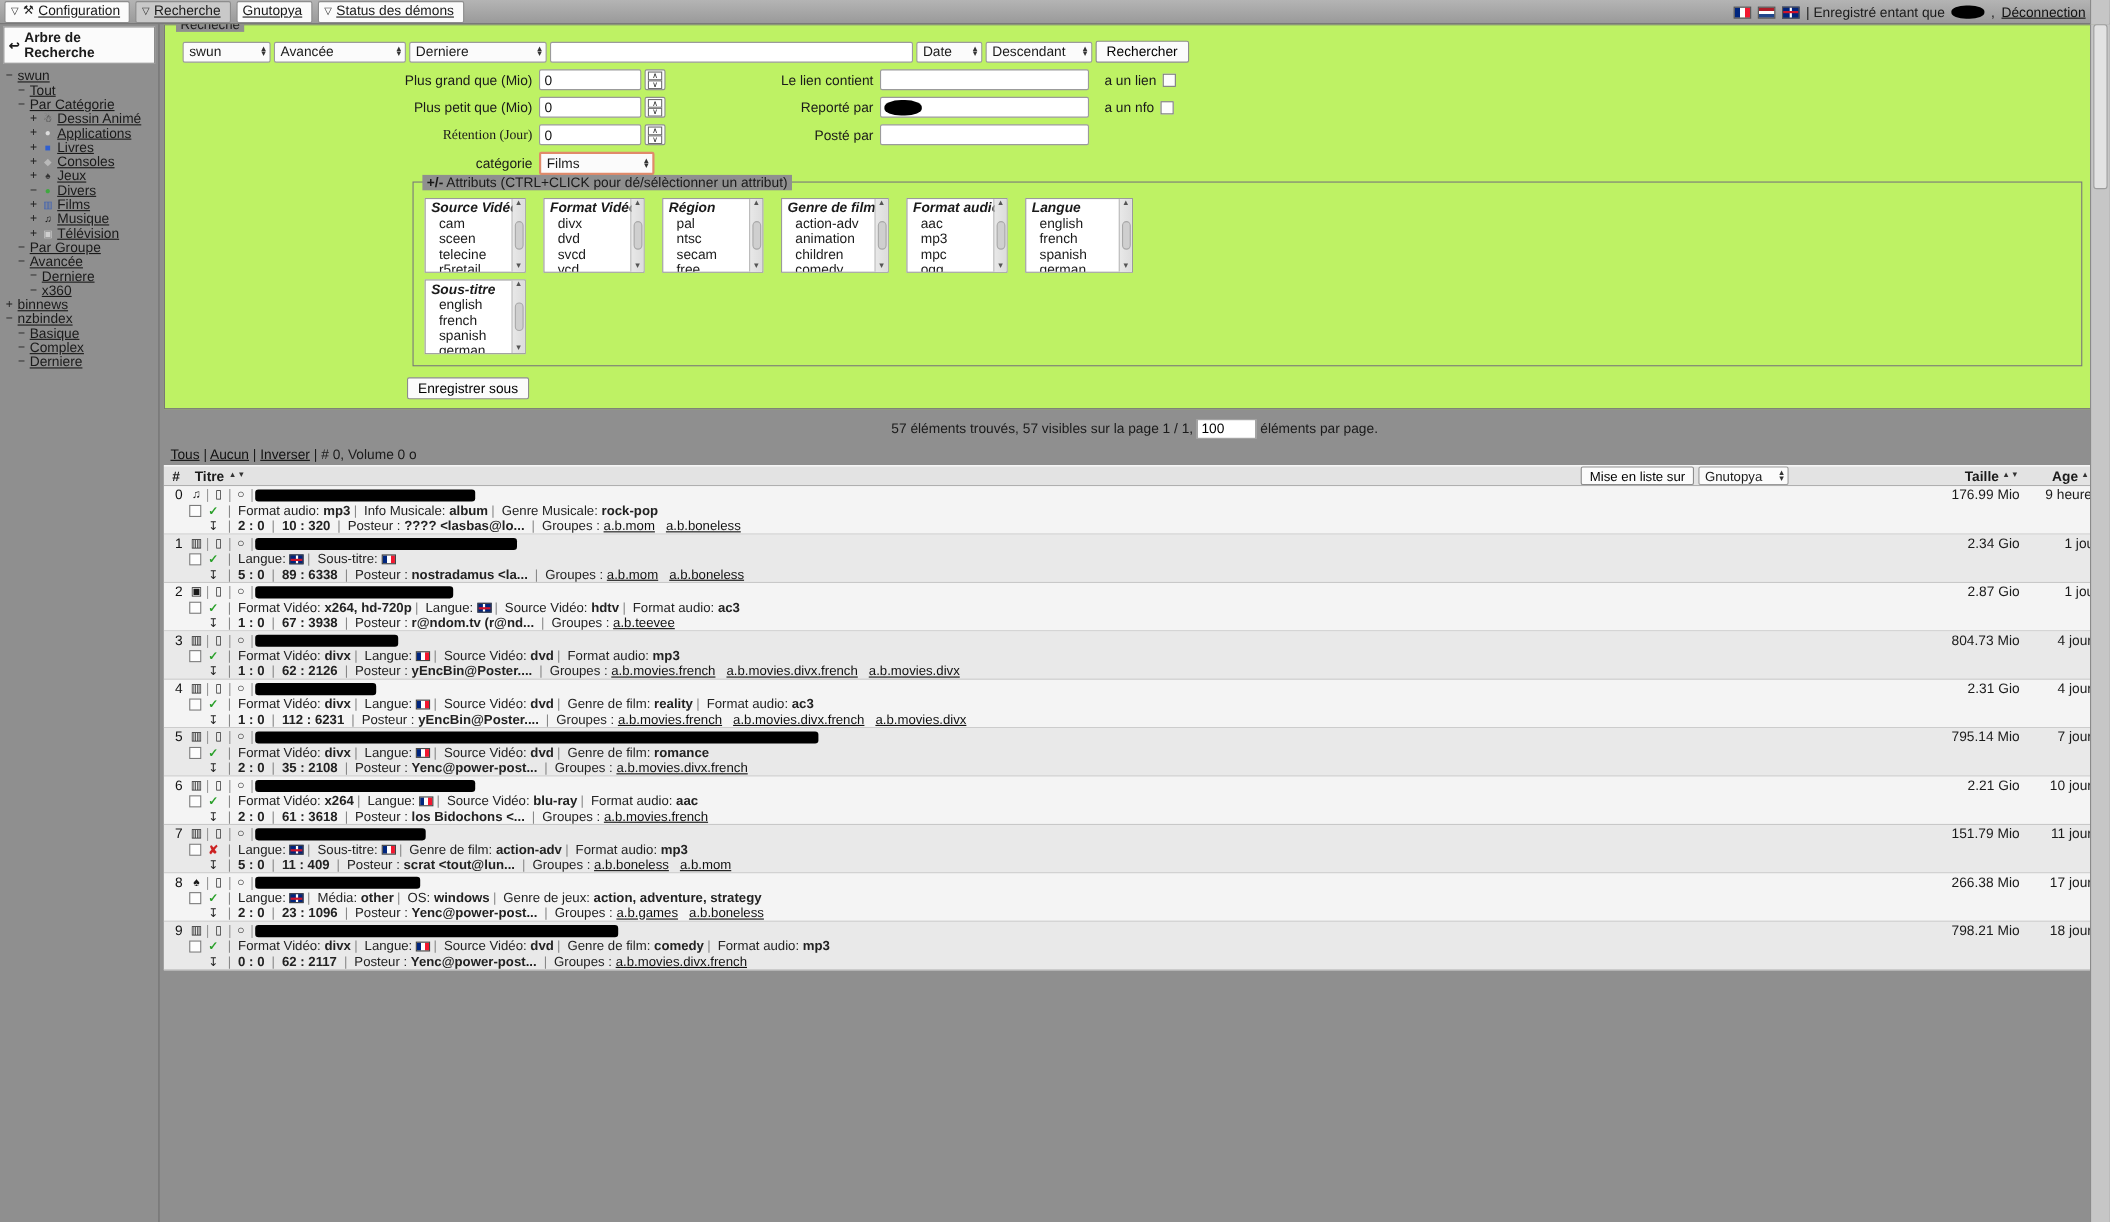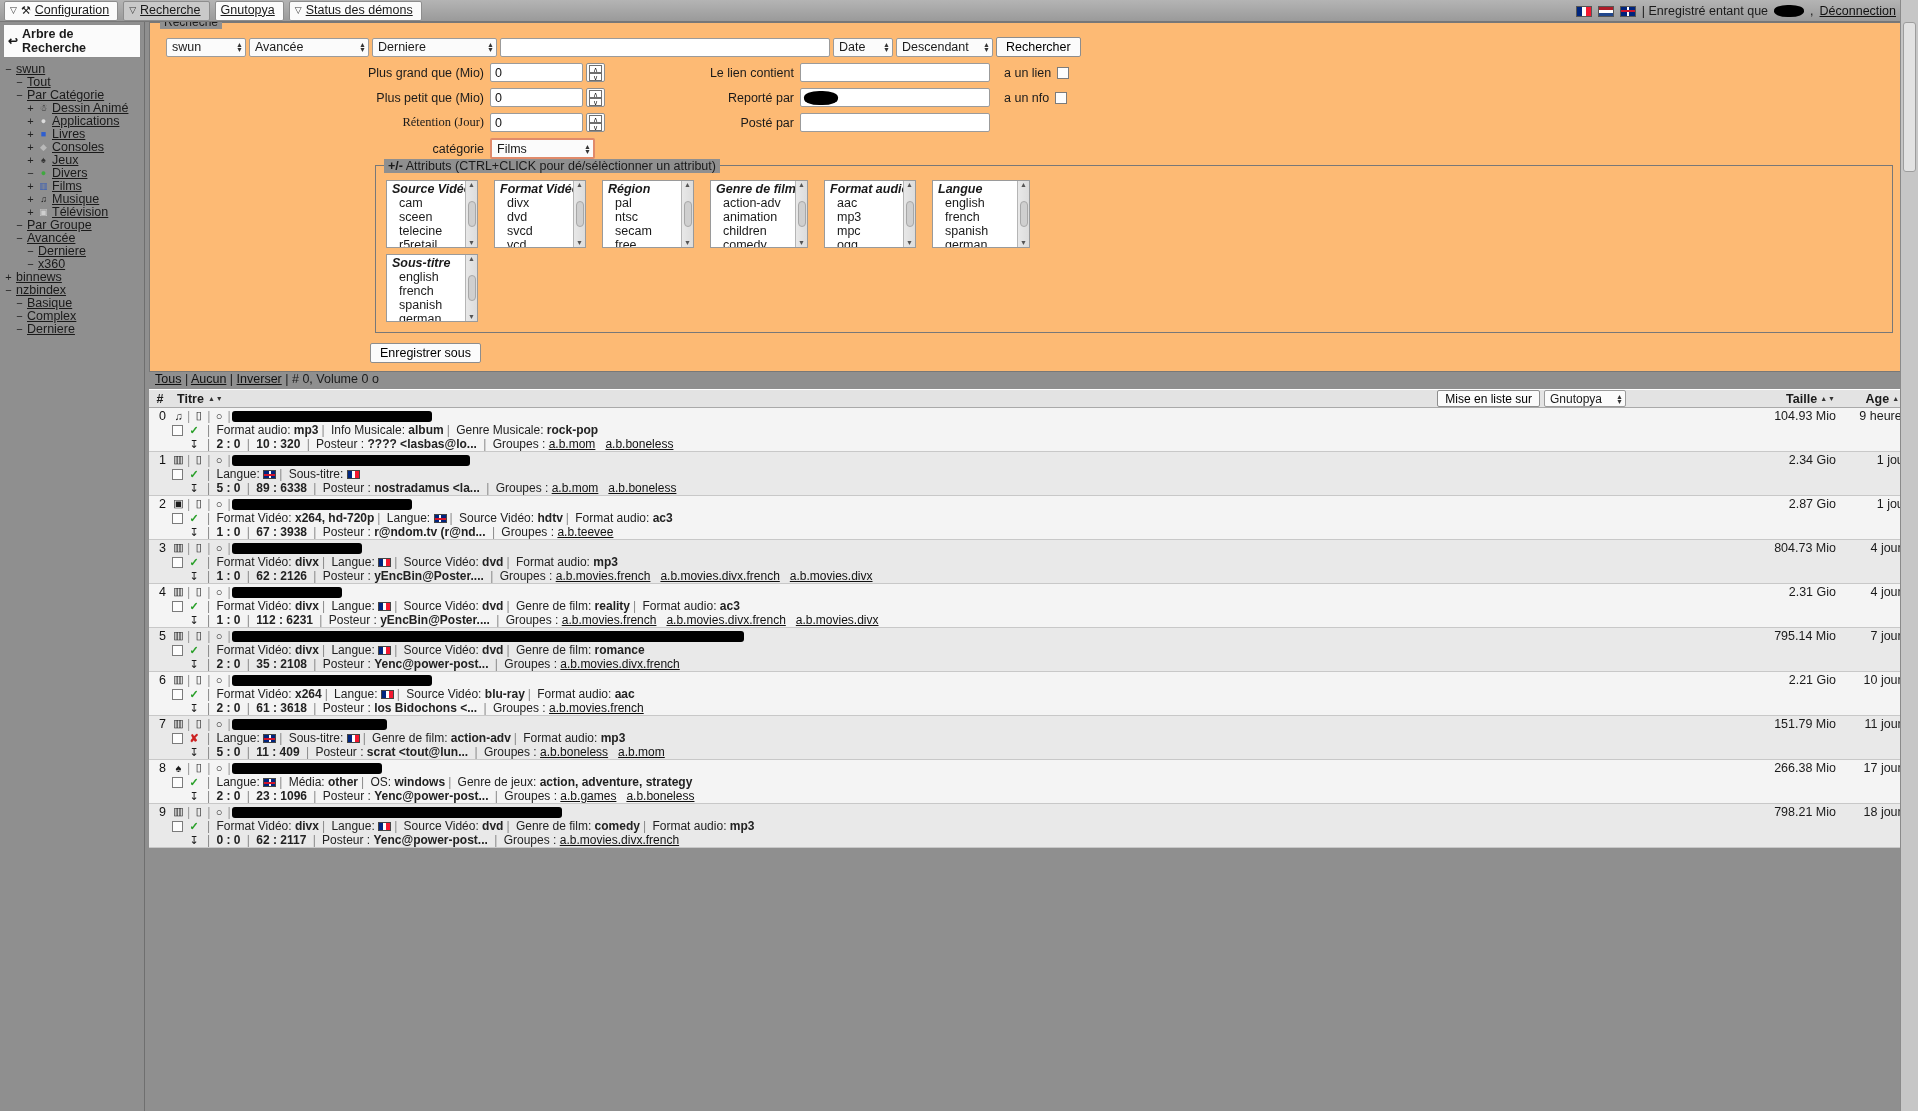--- a/index.html
+++ b/index.html
@@ -100,21 +100,21 @@
     margin: 3px 4px 4px 4px;
     padding: 3px 6px;
     font-size: 13px;
     font-weight: bold;
   }
 
   
   .panel {
     margin: 0 4px;
     border: 1px solid #787878;
-    background: #fdba74;
+    background: #bef264;
     position: relative;
     padding: 10px 10px 8px 10px;
   }
   .panel-legend {
     position: absolute; top: -1px; left: 10px;
     background: #8f8f8f; padding: 0 4px;
     font-size: 12px; transform: translateY(-50%);
   }
   .row1 { display: flex; align-items: center; gap: 3px; margin: 4px 6px 6px 6px; }
   .sel {
@@ -582,20 +582,25 @@
               </div>
             </div>
           </div>
       </div>
 
       <div class="saveas">
         <button class="btn">Enregistrer sous</button>
       </div>
     </div>
 
+    <div class="counts">
+      <span>57 éléments trouvés, 57 visibles sur la page 1 / 1,</span>
+      <input value="100" style="">
+      <span>éléments par page.</span>
+    </div>
 
     <div class="selbar">
       <a>Tous</a>
       <span> | </span>
       <a>Aucun</a>
       <span> | </span>
       <a>Inverser</a>
       <span> | </span>
       <span># 0, Volume 0 o</span>
     </div>
@@ -630,21 +635,21 @@
           <div class="rowgrp plain">
             <div class="r-line1">
               <div class="r-num">0</div>
               <div class="r-ic">♫</div>
               <span class="r-sep">|</span>
               <div class="r-ic">▯</div>
               <span class="r-sep">|</span>
               <div class="r-ic">○</div>
               <span class="r-sep">|</span>
               <div class="r-title"><span class="blackbar" style="width: 200px;"></span></div>
-              <div class="r-size">104.93 Mio</div>
+              <div class="r-size">176.99 Mio</div>
               <div class="r-age">9 heures</div>
             </div>
             <div class="r-line2">
               <div class="r-cb">
                 <span></span>
               </div>
               <div class="r-ic2 check">✓</div>
               <div class="meta"><span class="sep">|</span><span> Format audio: </span><b>mp3</b><span class="sep">|</span><span> Info Musicale: </span><b>album</b><span class="sep">|</span><span> Genre Musicale: </span><b>rock-pop</b></div>
             </div>
             <div class="r-line3">

